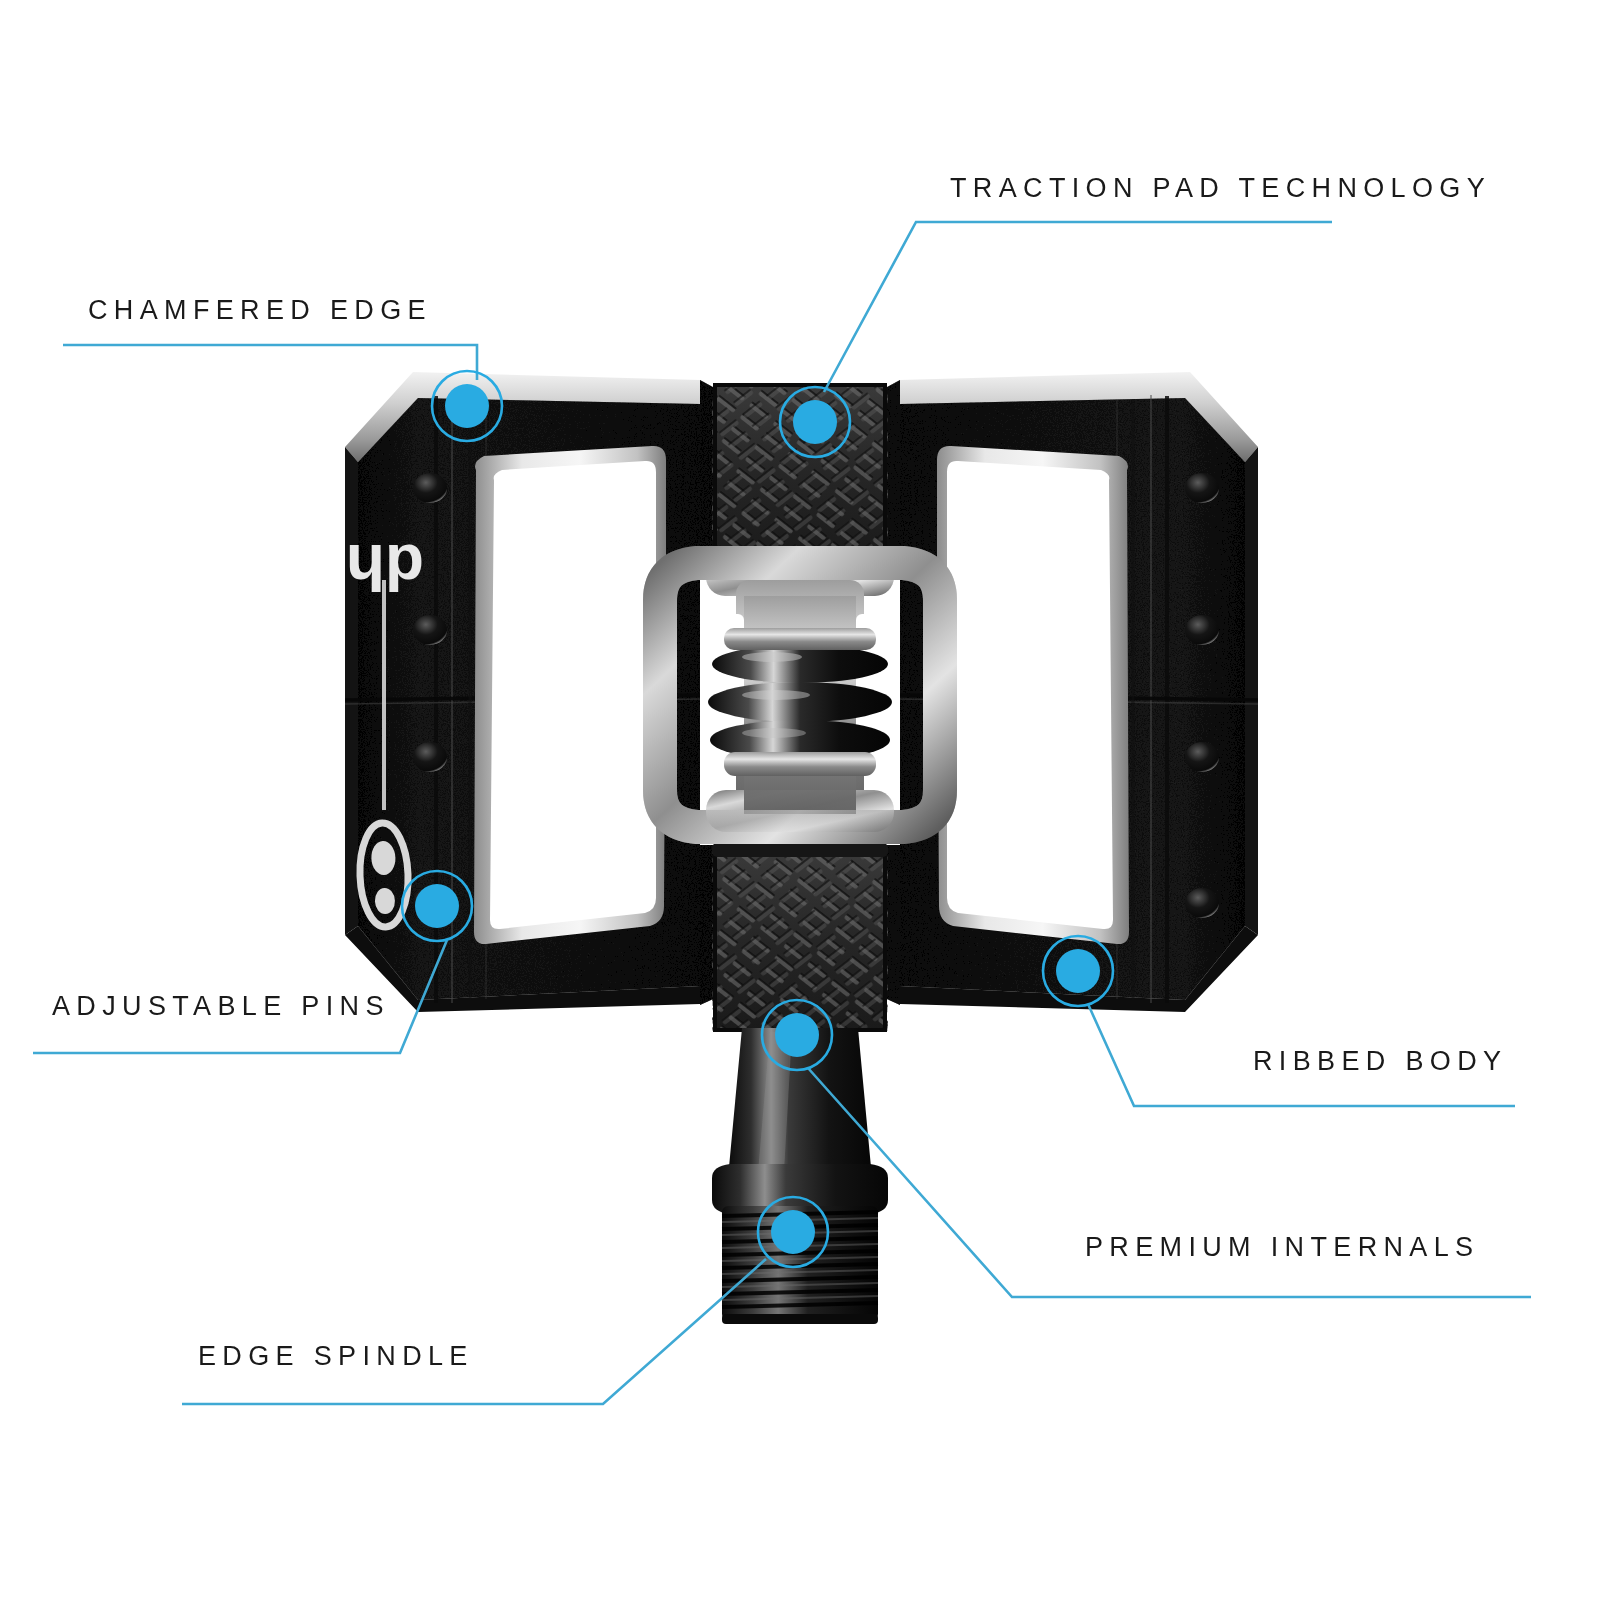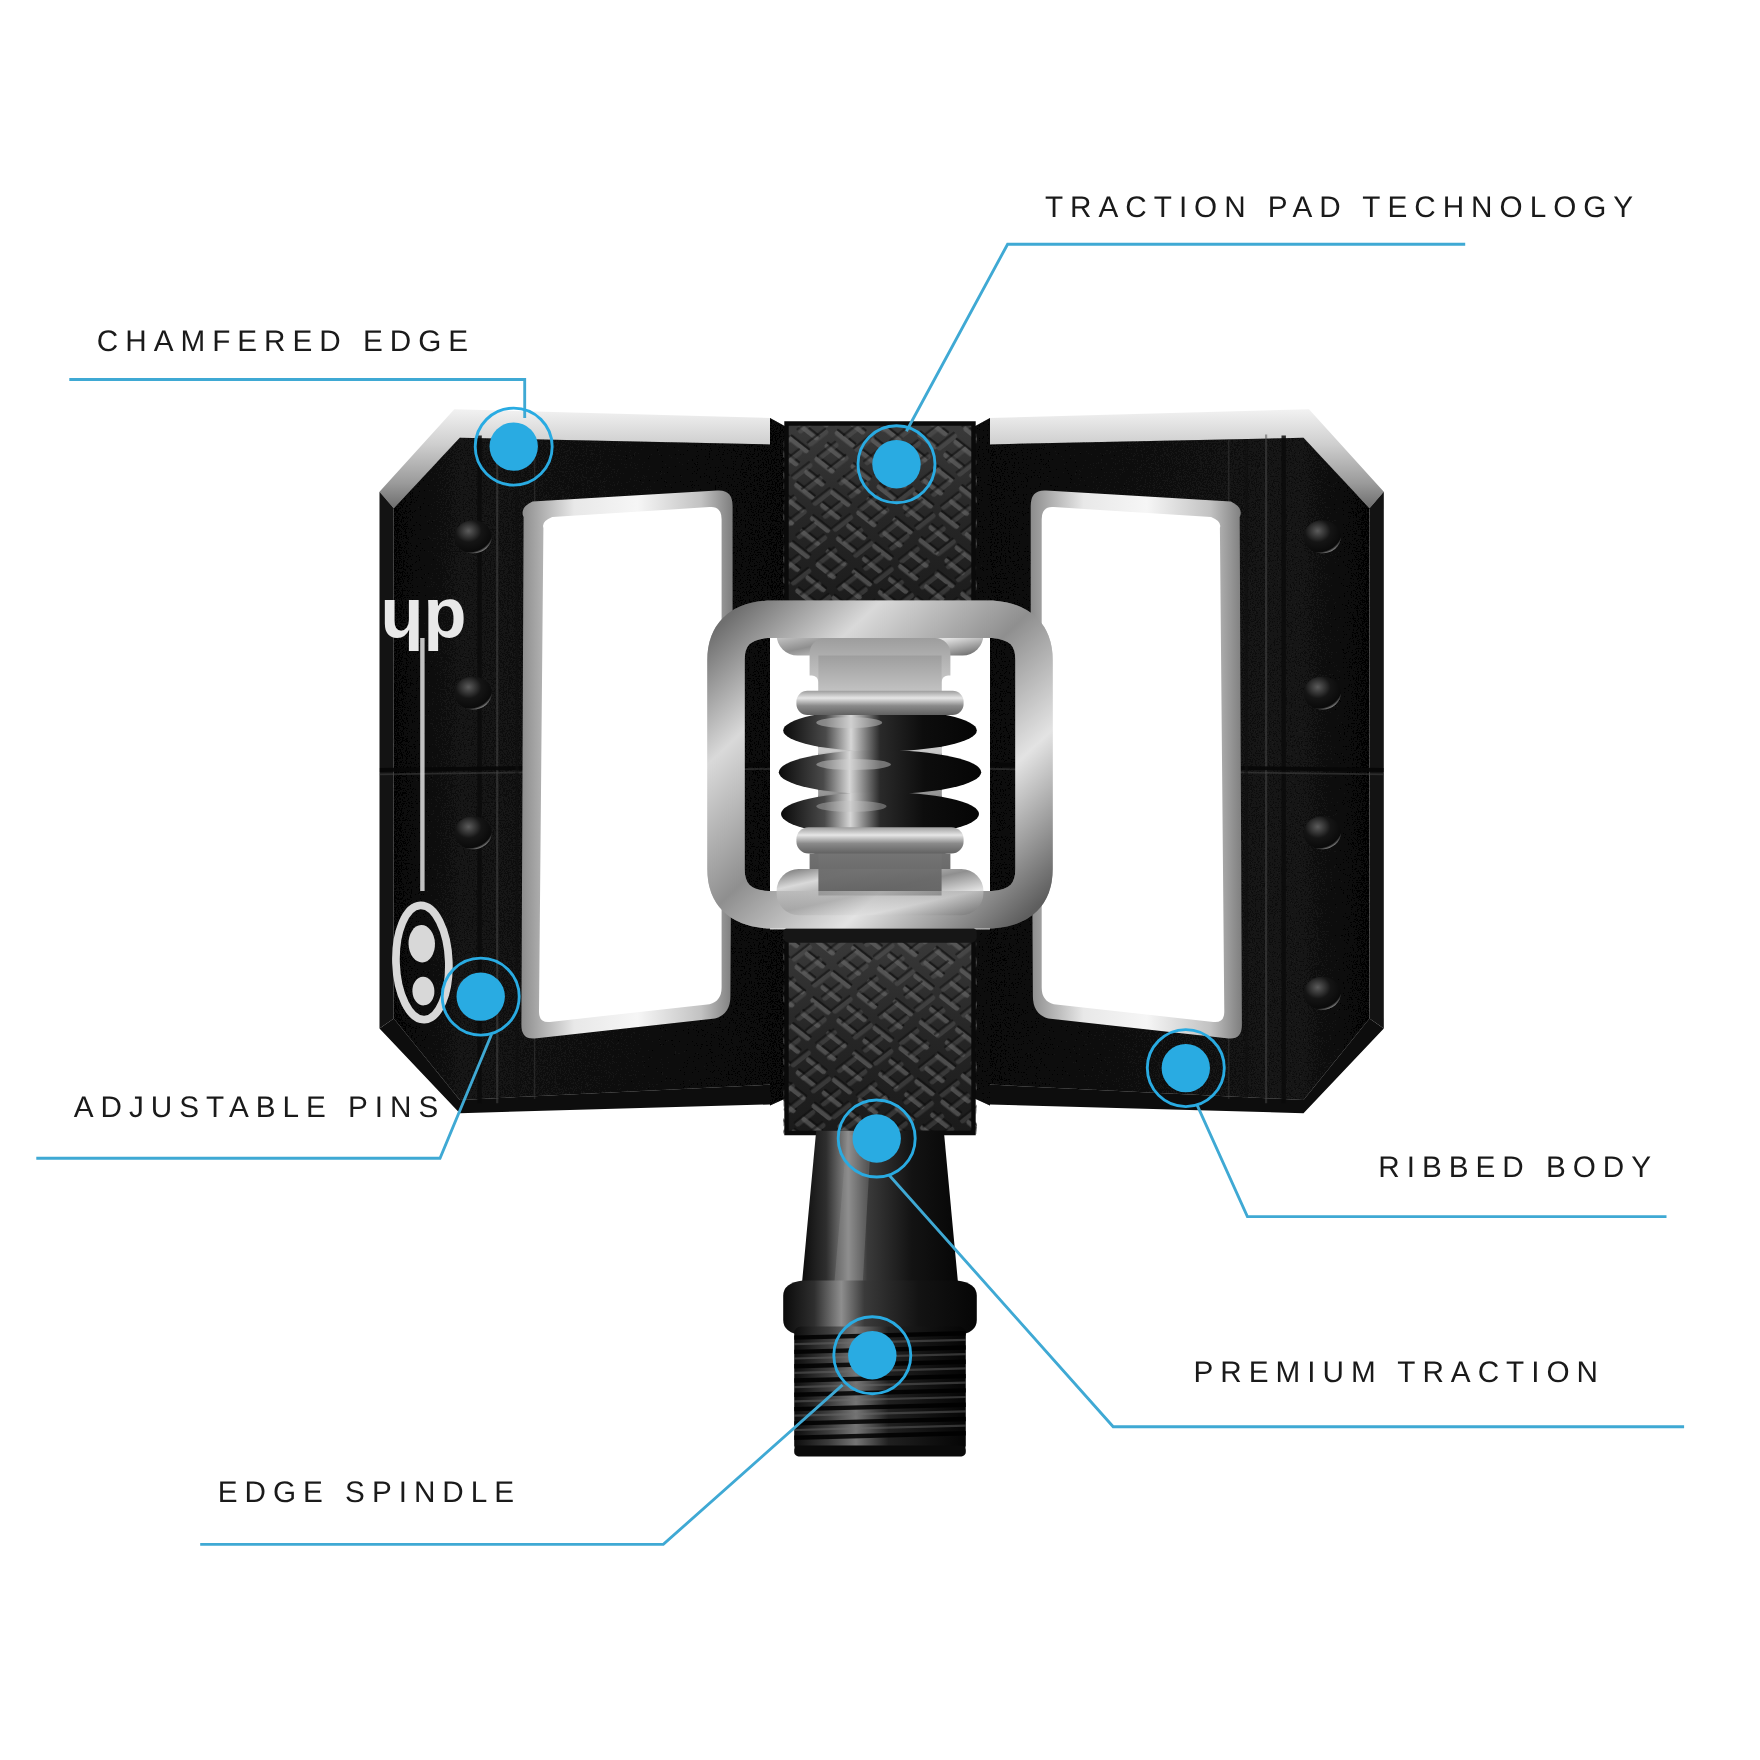--- a/index.html
+++ b/index.html
@@ -11,21 +11,21 @@
     position:absolute;
     white-space:nowrap;
     color:#1a1a1a;
     font-size:27px;
     font-weight:300;
     letter-spacing:0.235em;
     font-family:"Liberation Sans","DejaVu Sans",sans-serif;
   }
   .lbl-chamfered{left:88px;  top:295px;}
   .lbl-traction {left:950px; top:173px;}
-  .lbl-adjust   {left:52px;  top:991px;margin-left:15px;}
+  .lbl-adjust   {left:52px;  top:991px;}
   .lbl-ribbed   {left:1253px;top:1046px;}
   .lbl-premium  {left:1085px;top:1232px;}
   .lbl-spindle  {left:198px; top:1341px;}
 </style>
 </head>
 <body>
 
 <div id="stage">
 
   <svg id="art" viewBox="0 0 1600 1600">
@@ -360,16 +360,16 @@
           <circle cx="793" cy="1232" r="35" fill="none" stroke="#29ABE2" stroke-width="2.6"></circle>
           <circle cx="793" cy="1232" r="22" fill="#29ABE2"></circle>
         </g>
       </g>
   </svg>
 
   <div class="calloutLabel lbl-traction">TRACTION PAD TECHNOLOGY</div>
   <div class="calloutLabel lbl-chamfered">CHAMFERED EDGE</div>
   <div class="calloutLabel lbl-adjust">ADJUSTABLE PINS</div>
   <div class="calloutLabel lbl-ribbed">RIBBED BODY</div>
-  <div class="calloutLabel lbl-premium">PREMIUM TRACTION</div>
+  <div class="calloutLabel lbl-premium">PREMIUM INTERNALS</div>
   <div class="calloutLabel lbl-spindle">EDGE SPINDLE</div>
 
 </div>
 
 </body></html>

